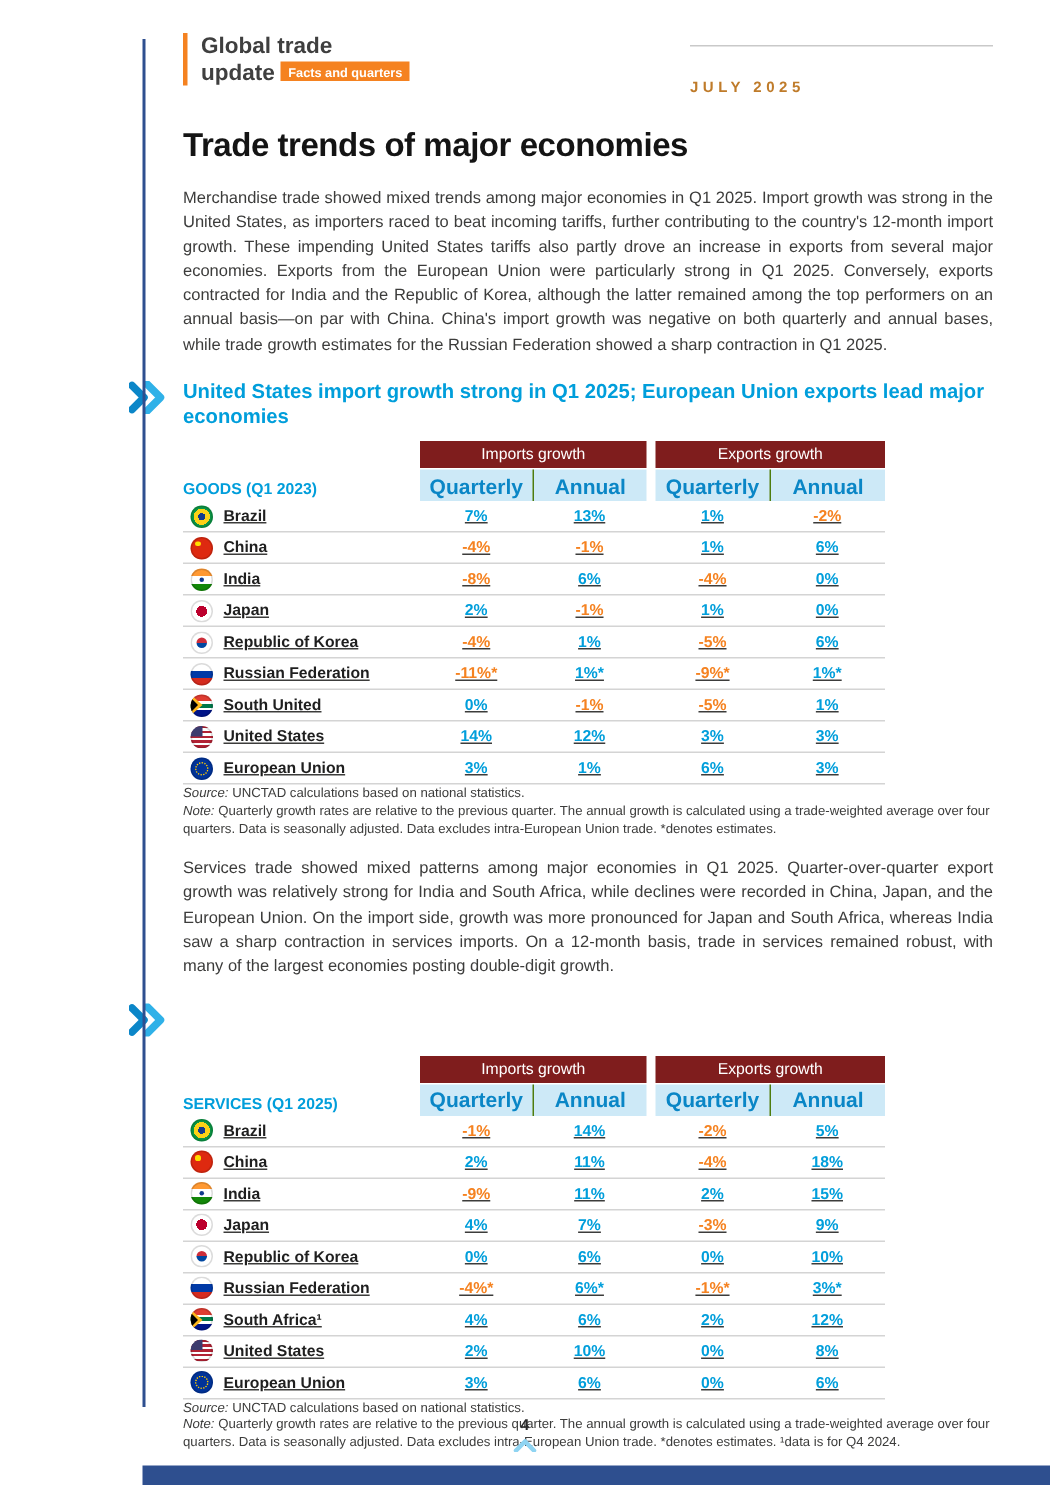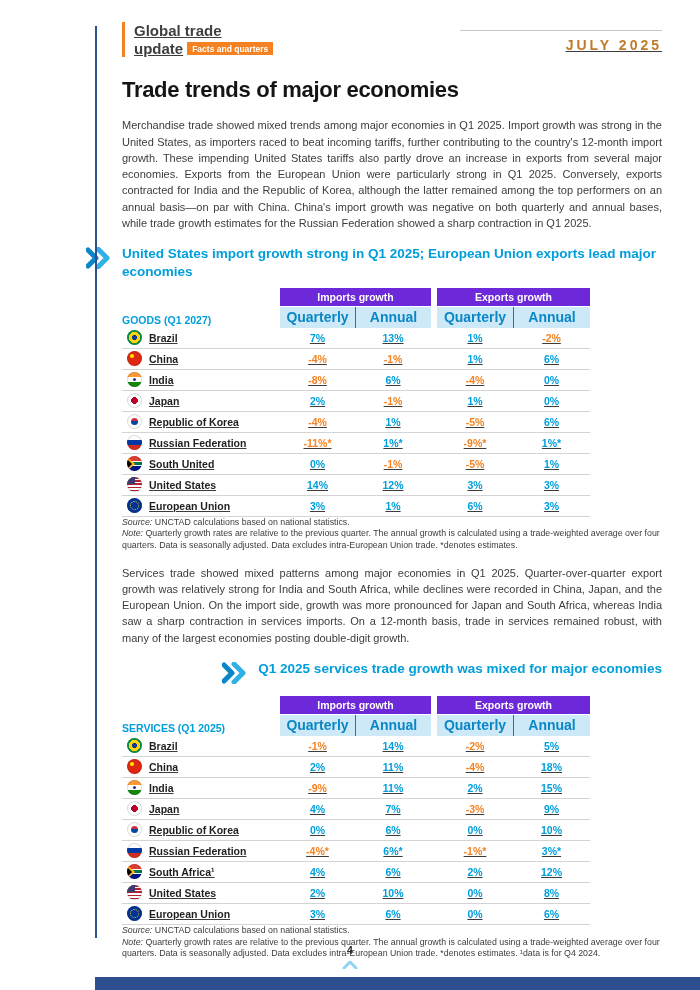--- a/index.html
+++ b/index.html
@@ -8,43 +8,43 @@
     width:700px; height:990px; position:relative; overflow:hidden;
     background:#ffffff; color:#3c3c3b;
     font-family:"Liberation Sans", sans-serif;
   }
   .side-rule { position:absolute; left:95px; top:26px; width:2px; height:912px; background:#2e4f8f; }
   .footer-bar { position:absolute; left:95px; right:0; bottom:0; height:13px; background:#2e4f8f; }
 
   .content { margin:0 38px 0 122px; padding-top:22px; width:540px; }
 
   
-  .masthead { display:flex; justify-content:space-between; align-items:flex-start;text-decoration:underline; }
+  .masthead { display:flex; justify-content:space-between; align-items:flex-start; }
   .logo { display:flex; }
   .logo-bar { width:3px; background:#f58220; margin-right:9px; }
   .logo-text { font-size:15px; font-weight:bold; color:#3f3f3f; line-height:1.18; }
   .badge { display:inline-block; background:#f58220; color:#fff; font-size:8.5px; font-weight:bold;
            padding:1.5px 5px; margin-left:4px; vertical-align:2px; }
-  .date-block { width:202px; border-top:1px solid #c9c9c9; margin-top:8px; padding-top:6px;
-                text-align:right; font-size:14px; font-weight:bold; letter-spacing:3px; color:#bf7b2a; }
+  .date-block { width:202px; border-top:1px solid #c9c9c9; margin-top:8px; padding-top:22px;
+                text-align:left; font-size:10px; font-weight:bold; letter-spacing:3px; color:#bf7b2a; }
 
   h1.page-title { font-size:22px; font-weight:800; color:#141414; margin:20px 0 14px; letter-spacing:-0.3px; }
 
   p.body-text { font-size:11px; line-height:1.48; text-align:justify; margin:4px 0 10px; color:#3c3c3b; }
 
-  .section { display:flex; align-items:flex-start; margin:14px 0 8px; margin-left:-36px;justify-content:flex-end; }
+  .section { display:flex; align-items:flex-start; margin:14px 0 8px; margin-left:-36px; }
   .chev-icon { flex:0 0 36px; padding-top:2px; }
   h2.section-title { margin:0; font-size:13.5px; font-weight:bold; color:#009edb; line-height:1.28; }
 
   
   .tbl { width:468px; margin-top:2px; }
   .thead1, .thead2, .row { display:grid; }
   .thead1 { grid-template-columns:158px 151px 6px 153px; }
   .thead2 { grid-template-columns:158px 75px 76px 6px 76px 77px; margin-top:1px; }
-  .ghead { background:#6d28d9; color:#fff; font-size:10.5px; font-weight:bold; text-align:center; padding:3px 0; }
+  .ghead { background:#7f1d1d; color:#fff; font-size:10.5px; font-weight:normal; text-align:center; padding:3px 0; }
   .shead { background:#cde9f7; color:#0a86c6; font-size:14px; font-weight:bold; text-align:center; padding:2.5px 0; }
   .shead.sep { border-left:1px solid #4d7c0f; }
   .tlabel { color:#009edb; font-size:10.5px; font-weight:bold; align-self:end; padding-bottom:2px; }
   .row { grid-template-columns:158px 75px 76px 6px 76px 77px; align-items:center;
          height:21px; border-bottom:1px solid #d4d4d4;text-decoration:underline; }
   .country { display:flex; align-items:center; gap:7px; padding-left:5px; }
   .cname { font-size:10.5px; font-weight:bold; color:#1f1f1f; white-space:nowrap; }
   .val { text-align:center; font-size:10.5px; font-weight:bold; }
   .val.pos { color:#009edb; }
   .val.neg { color:#f58220; }
@@ -117,21 +117,21 @@
   </div>
 
   <div class="tbl">
     <div class="thead1">
       <div></div>
       <div class="ghead">Imports growth</div>
       <div></div>
       <div class="ghead">Exports growth</div>
     </div>
     <div class="thead2">
-      <div class="tlabel">GOODS (Q1 2027)</div>
+      <div class="tlabel">GOODS (Q1 2023)</div>
       <div class="shead">Quarterly</div>
       <div class="shead sep">Annual</div>
       <div></div>
       <div class="shead">Quarterly</div>
       <div class="shead sep">Annual</div>
     </div>
 
     <div class="row">
       <div class="country">
           <span class="flag flag-brazil"></span>
@@ -238,21 +238,20 @@
 
   <p class="body-text" style="margin-top:13px">Services trade showed mixed patterns among major economies in Q1 2025. Quarter-over-quarter export growth was relatively strong for India and South Africa, while declines were recorded in China, Japan, and the European Union. On the import side, growth was more pronounced for Japan and South Africa, whereas India saw a sharp contraction in services imports. On a 12-month basis, trade in services remained robust, with many of the largest economies posting double-digit growth.</p>
 
   <div class="section">
     <div class="chev-icon">
       <svg width="26" height="22" viewBox="0 0 26 22">
         <path d="M2 3 L10 11 L2 19" stroke="#0b86c8" stroke-width="5" fill="none" stroke-linecap="round" stroke-linejoin="round"></path>
         <path d="M12 2 L21 11 L12 20" stroke="#2fb1e8" stroke-width="5" fill="none" stroke-linecap="round" stroke-linejoin="round"></path>
       </svg>
     </div>
-    <h2 class="section-title">Q1 2025 services trade growth was mixed for major economies</h2>
   </div>
 
   <div class="tbl">
     <div class="thead1">
       <div></div>
       <div class="ghead">Imports growth</div>
       <div></div>
       <div class="ghead">Exports growth</div>
     </div>
     <div class="thead2">

